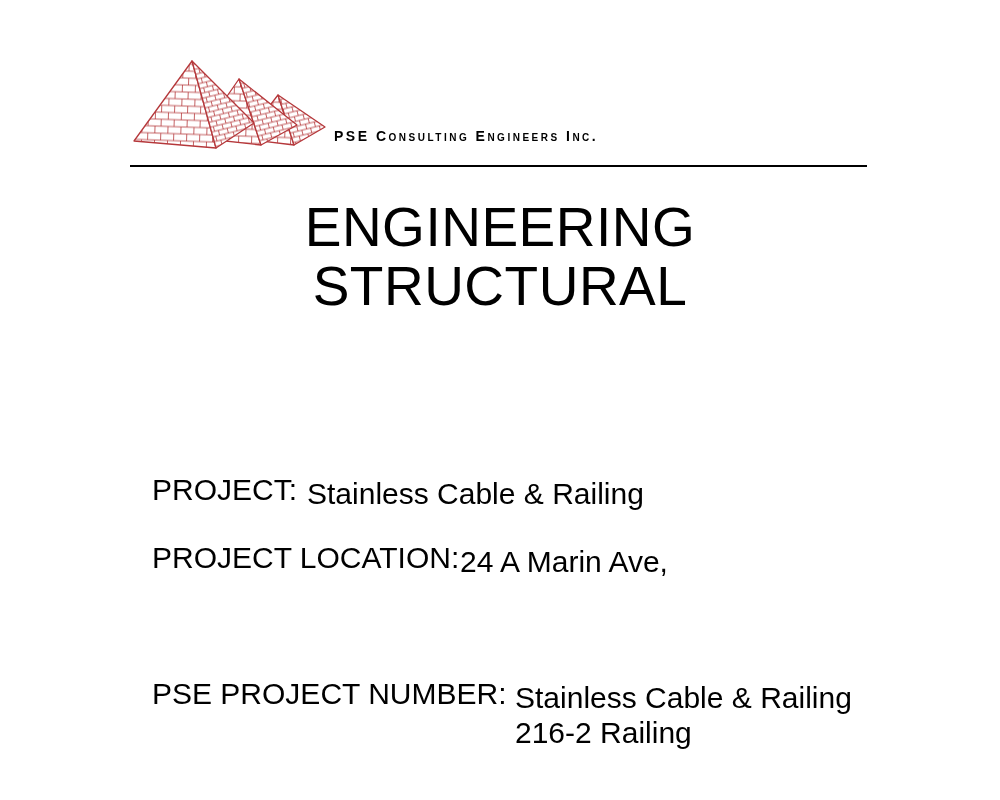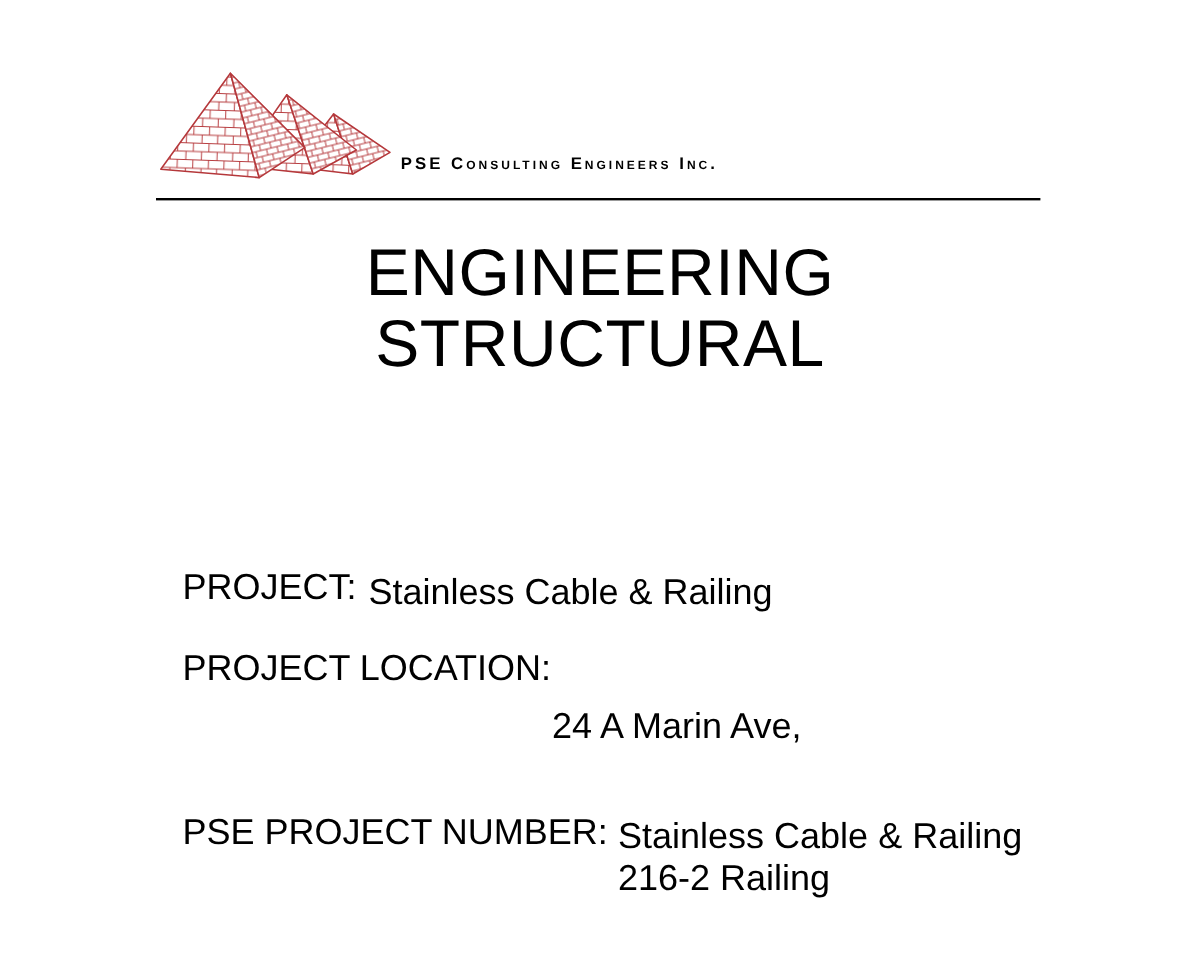--- a/index.html
+++ b/index.html
@@ -46,21 +46,21 @@
     position:absolute;left:133px;
     font-size:30px;line-height:35px;
     white-space:nowrap;
   }
   .row .label{position:absolute;left:0;top:0;margin-left:19px;}
   .row .value{position:absolute;top:4px;}
   .row-project{top:472px;}
   .row-location{top:540px;}
   .row-number{top:676px;}
   .row-project .value{left:174px;}
-  .row-location .value{left:327px;margin-top:44px;}
+  .row-location .value{left:327px;}
   .row-number .value{left:382px;}
   .row-location .line2{margin-left:7px;}
   .row-number .line2{}
 </style>
 </head>
 <body>
 
 <div class="page">
 
   <svg class="logo" viewBox="0 0 218 97" aria-hidden="true">

